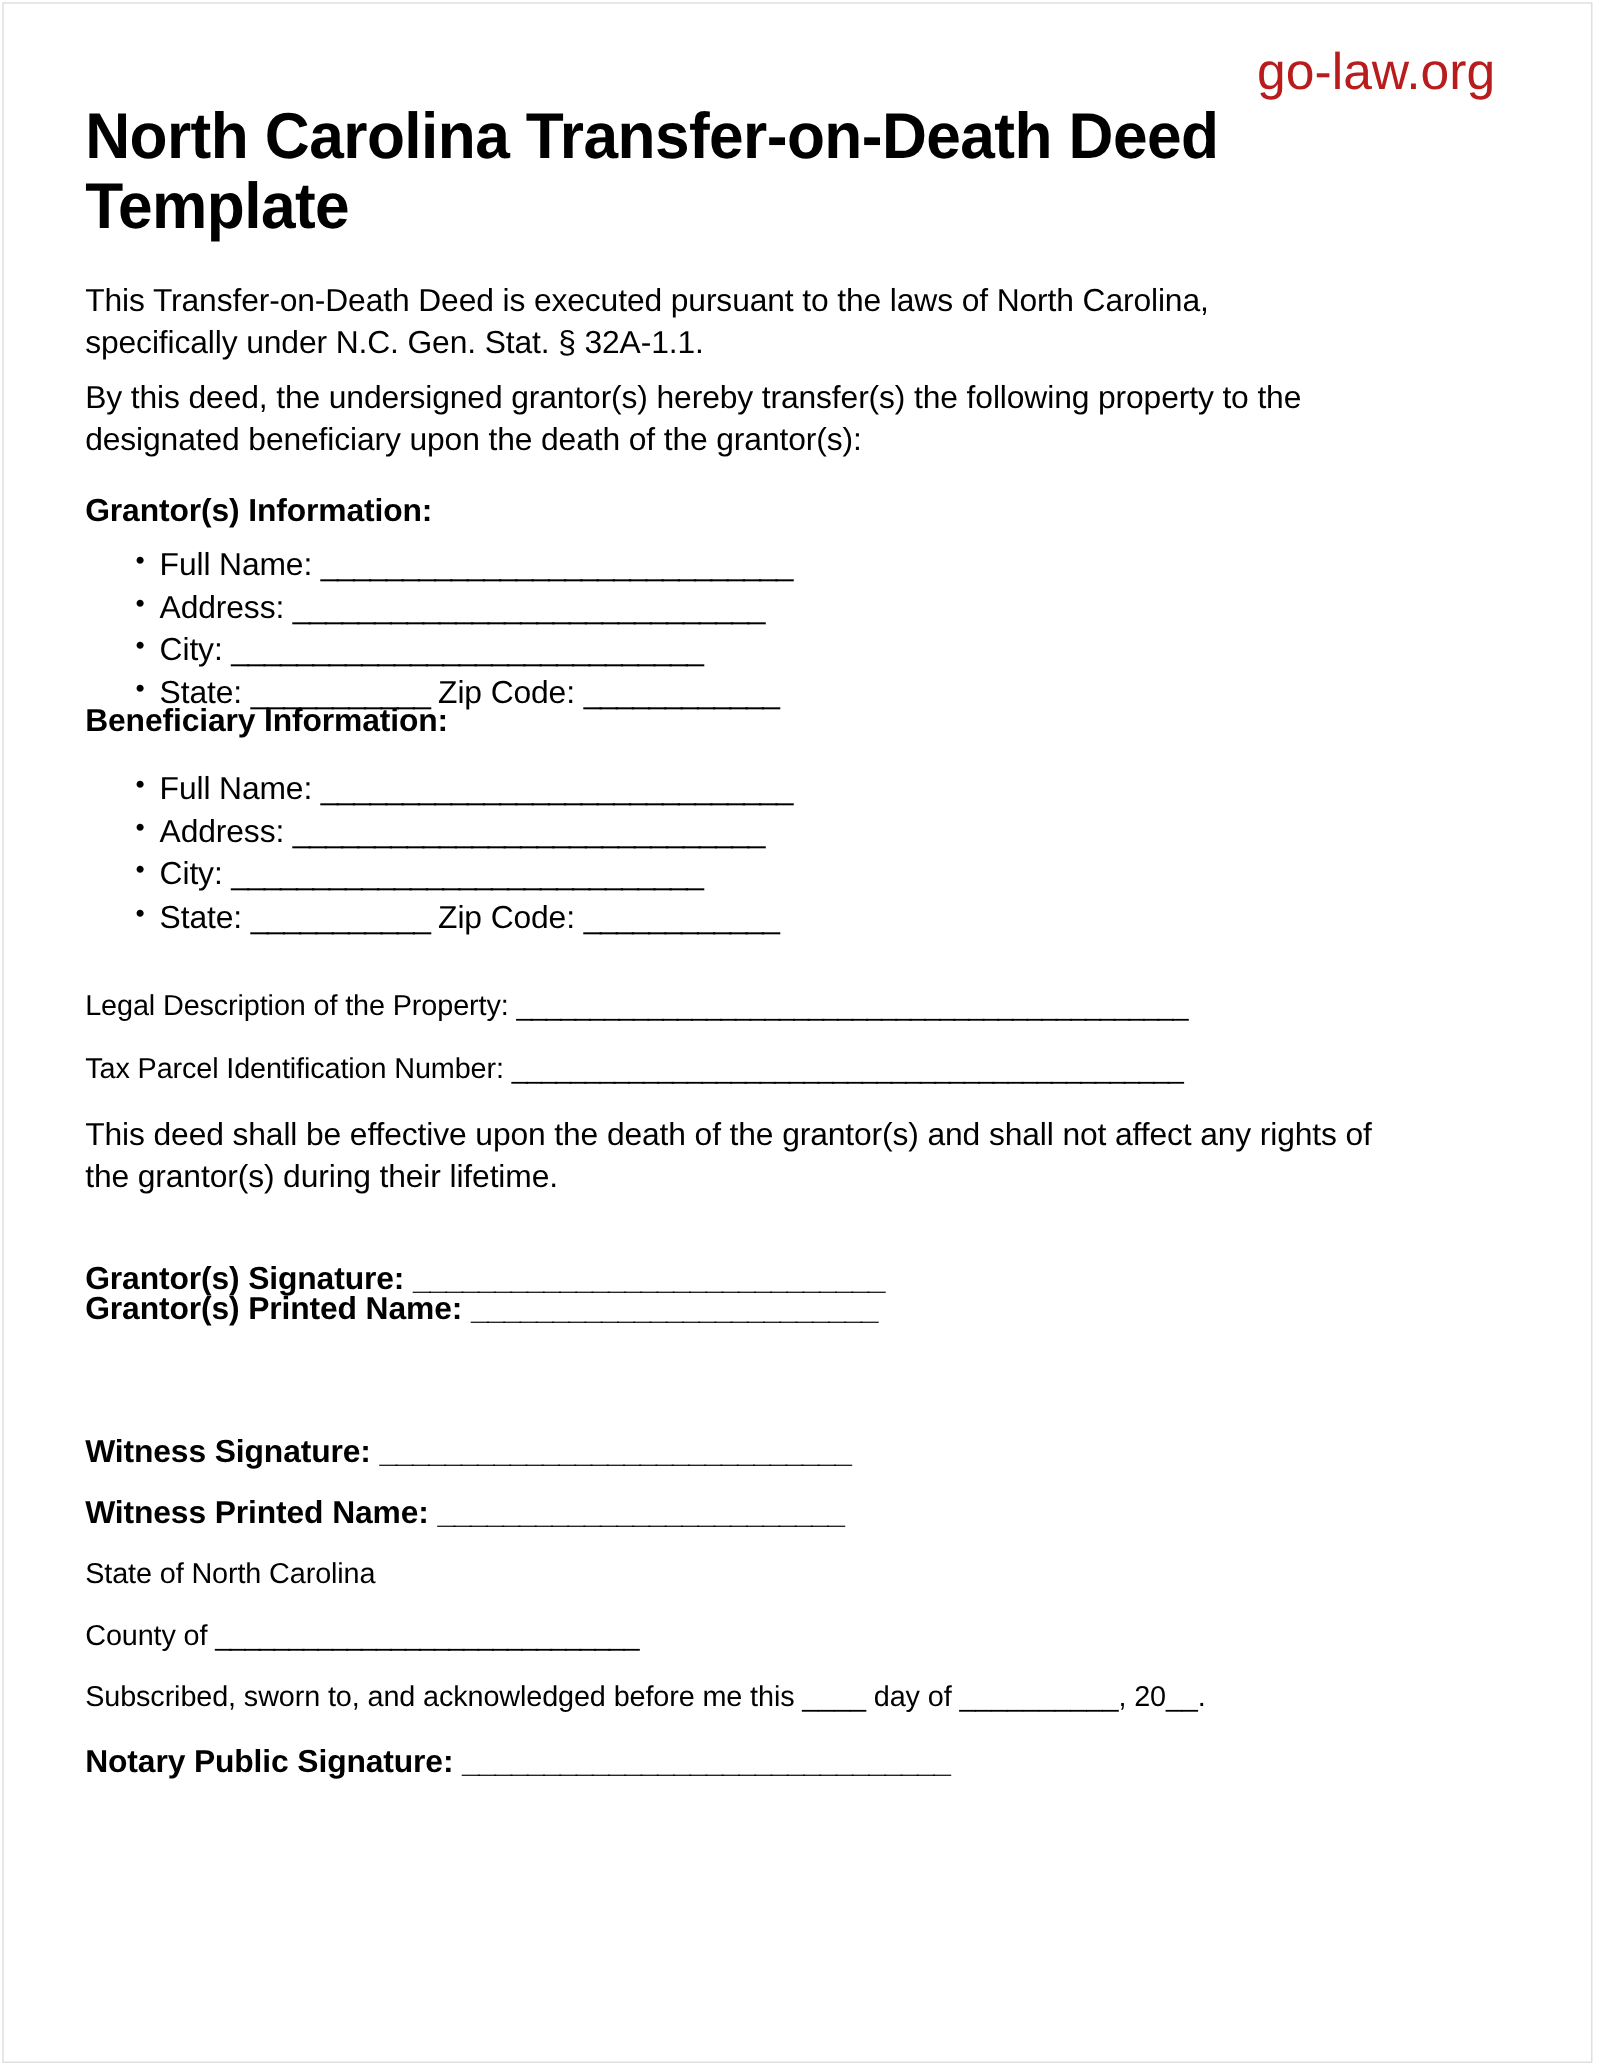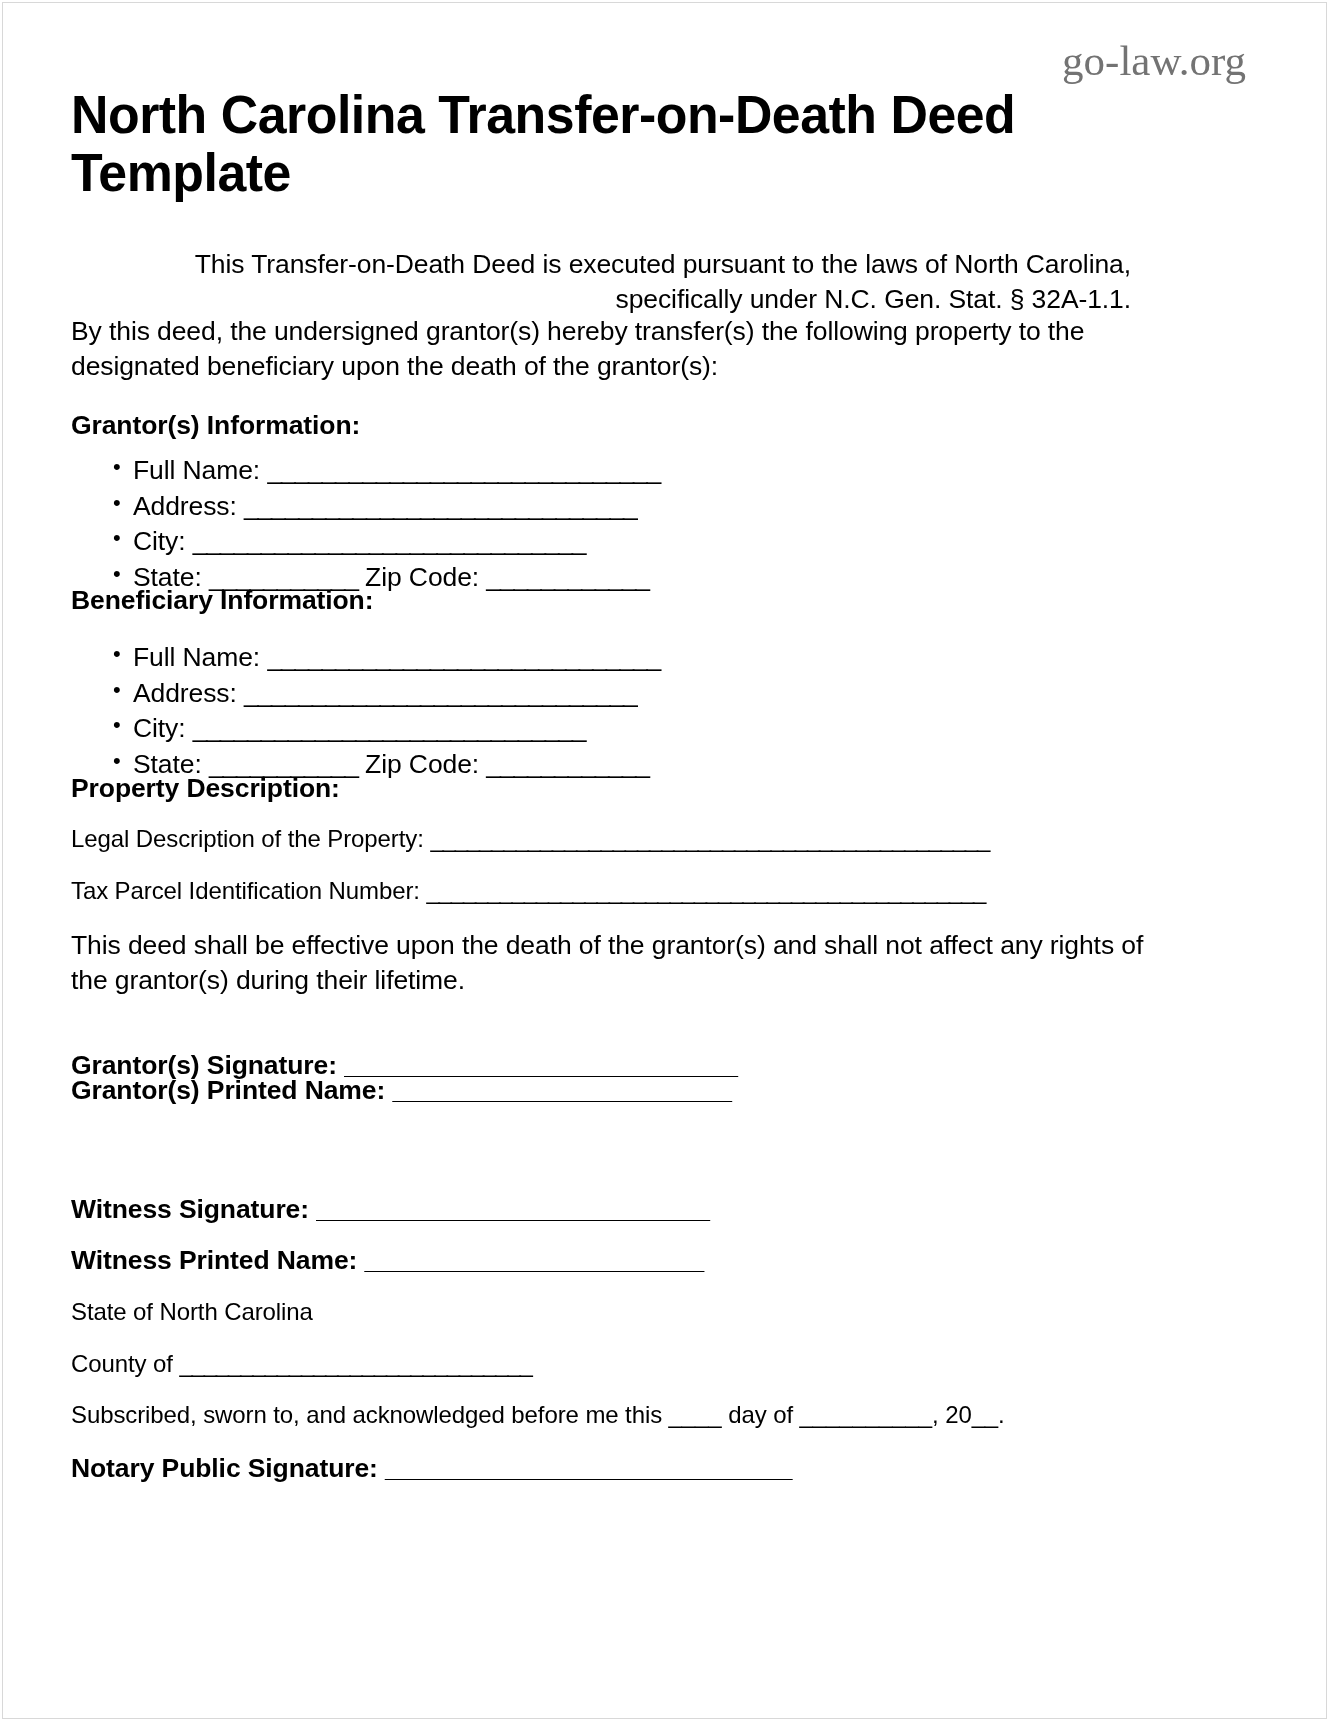--- a/index.html
+++ b/index.html
@@ -27,24 +27,24 @@
     border: 1px solid #d8d8d8;
     box-sizing: border-box;
     overflow: hidden;
   }
 
   
   .watermark {
     position: absolute;
     right: 80px;
     top: 36px;
-    font-family: Liberation Serif, serif;
+    font-family: Liberation Sans, sans-serif;
     font-size: 43px;
     letter-spacing: 0px;
-    color: #737373;
+    color: #b91c1c;
     white-space: nowrap;
     line-height: 1;
   }
 
   h1.doc-title {
     font-family: "Liberation Sans Narrow", "Liberation Sans", sans-serif;
     font-size: 54px;
     font-weight: bold;
     line-height: 1.07;
     margin: 0;
@@ -126,21 +126,21 @@
 <body>
 
 <div class="page">
 
   <div class="watermark">go-law.org</div>
 
   <div class="title-wrap">
     <h1 class="doc-title">North Carolina Transfer-on-Death Deed Template</h1>
   </div>
 
-  <p class="para abs" style="top:244px; width:1060px;text-align:right;">This Transfer-on-Death Deed is executed pursuant to the laws of North Carolina, specifically under N.C. Gen. Stat. § 32A-1.1.</p>
+  <p class="para abs" style="top:230px; width:1060px;">This Transfer-on-Death Deed is executed pursuant to the laws of North Carolina, specifically under N.C. Gen. Stat. § 32A-1.1.</p>
 
   <p class="para abs" style="top:311px; width:1060px;">By this deed, the undersigned grantor(s) hereby transfer(s) the following property to the designated beneficiary upon the death of the grantor(s):</p>
 
   <h2 class="section abs" style="top:393px;margin-top:12px;">Grantor(s) Information:</h2>
 
   <ul class="fields abs" style="top:446px; width:900px;">
     <li>
       <span>Full Name:</span>
       <span class="blank">_____________________________</span>
     </li>
@@ -176,21 +176,20 @@
       <span class="blank">_____________________________</span>
     </li>
     <li>
       <span>State:</span>
       <span class="blank">___________</span>
       <span>Zip Code:</span>
       <span class="blank">____________</span>
     </li>
   </ul>
 
-  <h2 class="section abs" style="top:768px;">Property Description:</h2>
 
   <div class="linerow abs" style="top:820px;">
     <span>Legal Description of the Property:</span>
     <span class="blank">______________________________________________</span>
   </div>
 
   <div class="linerow abs" style="top:872px;">
     <span>Tax Parcel Identification Number:</span>
     <span class="blank">______________________________________________</span>
   </div>

